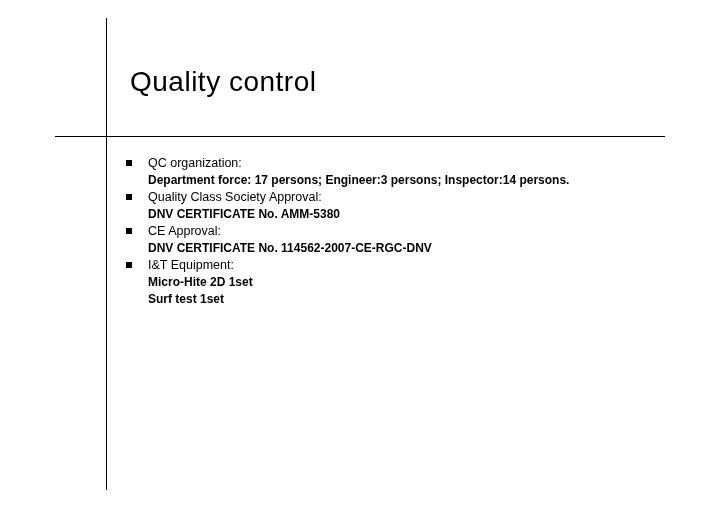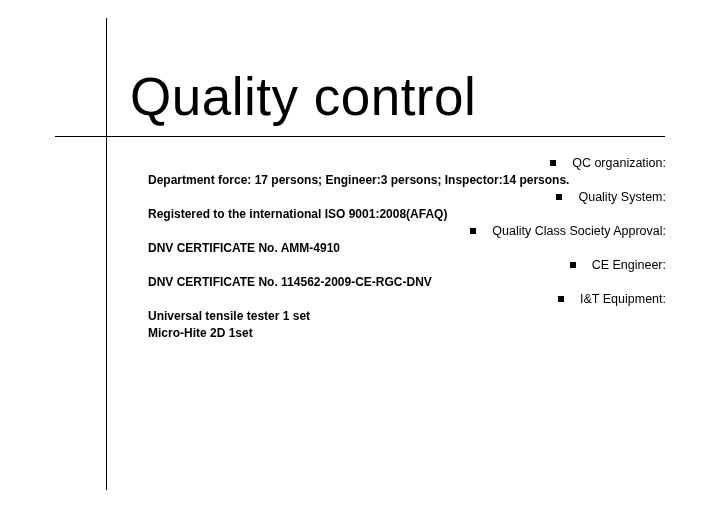--- a/index.html
+++ b/index.html
@@ -34,40 +34,39 @@
     left: 55px;
     top: 136px;
     width: 610px;
     height: 1px;
     background: #000000;
   }
   .title {
     position: absolute;
     left: 130px;
     top: 66px;
-    font-size: 53px;
+    font-size: 28px;
     font-weight: normal;
     letter-spacing: 0.5px;
     color: #000000;
     white-space: nowrap;
   }
   .content {
     position: absolute;
     left: 126px;
     top: 155px;
     width: 540px;
   }
   .bullet-group {
     margin-bottom: 0px;
   }
   .bullet-row {
     display: flex;
     align-items: flex-start;
     line-height: 17px;
-    justify-content: flex-end;
   }
   .bullet-marker {
     width: 22px;
     flex: 0 0 22px;
     font-size: 9px;
     line-height: 17px;
     color: #000000;
   }
   .bullet-marker span {
     display: inline-block;
@@ -106,47 +105,40 @@
   <div class="content">
 
     <div class="bullet-group">
       <div class="bullet-row">
         <div class="bullet-marker"><span></span></div>
         <div class="bullet-text">QC organization:</div>
       </div>
       <div class="sub-line">Department force: 17 persons; Engineer:3 persons; Inspector:14 persons.</div>
     </div>
 
-    <div class="bullet-group">
-      <div class="bullet-row">
-        <div class="bullet-marker"><span></span></div>
-        <div class="bullet-text">Quality System:</div>
-      </div>
-      <div class="sub-line">Registered to the international ISO 9001:2008(AFAQ)</div>
-    </div>
 
     <div class="bullet-group">
       <div class="bullet-row">
         <div class="bullet-marker"><span></span></div>
         <div class="bullet-text">Quality Class Society Approval:</div>
       </div>
-      <div class="sub-line">DNV CERTIFICATE No. AMM-4910</div>
+      <div class="sub-line">DNV CERTIFICATE No. AMM-5380</div>
     </div>
 
     <div class="bullet-group">
       <div class="bullet-row">
         <div class="bullet-marker"><span></span></div>
-        <div class="bullet-text">CE Engineer:</div>
+        <div class="bullet-text">CE Approval:</div>
       </div>
-      <div class="sub-line">DNV CERTIFICATE No. 114562-2009-CE-RGC-DNV</div>
+      <div class="sub-line">DNV CERTIFICATE No. 114562-2007-CE-RGC-DNV</div>
     </div>
 
     <div class="bullet-group">
       <div class="bullet-row">
         <div class="bullet-marker"><span></span></div>
         <div class="bullet-text">I&amp;T Equipment:</div>
       </div>
-      <div class="sub-line">Universal tensile tester  1 set</div>
       <div class="sub-line">Micro-Hite 2D 1set</div>
+      <div class="sub-line">Surf test 1set</div>
     </div>
 
   </div>
 </div>
 
 </body></html>

